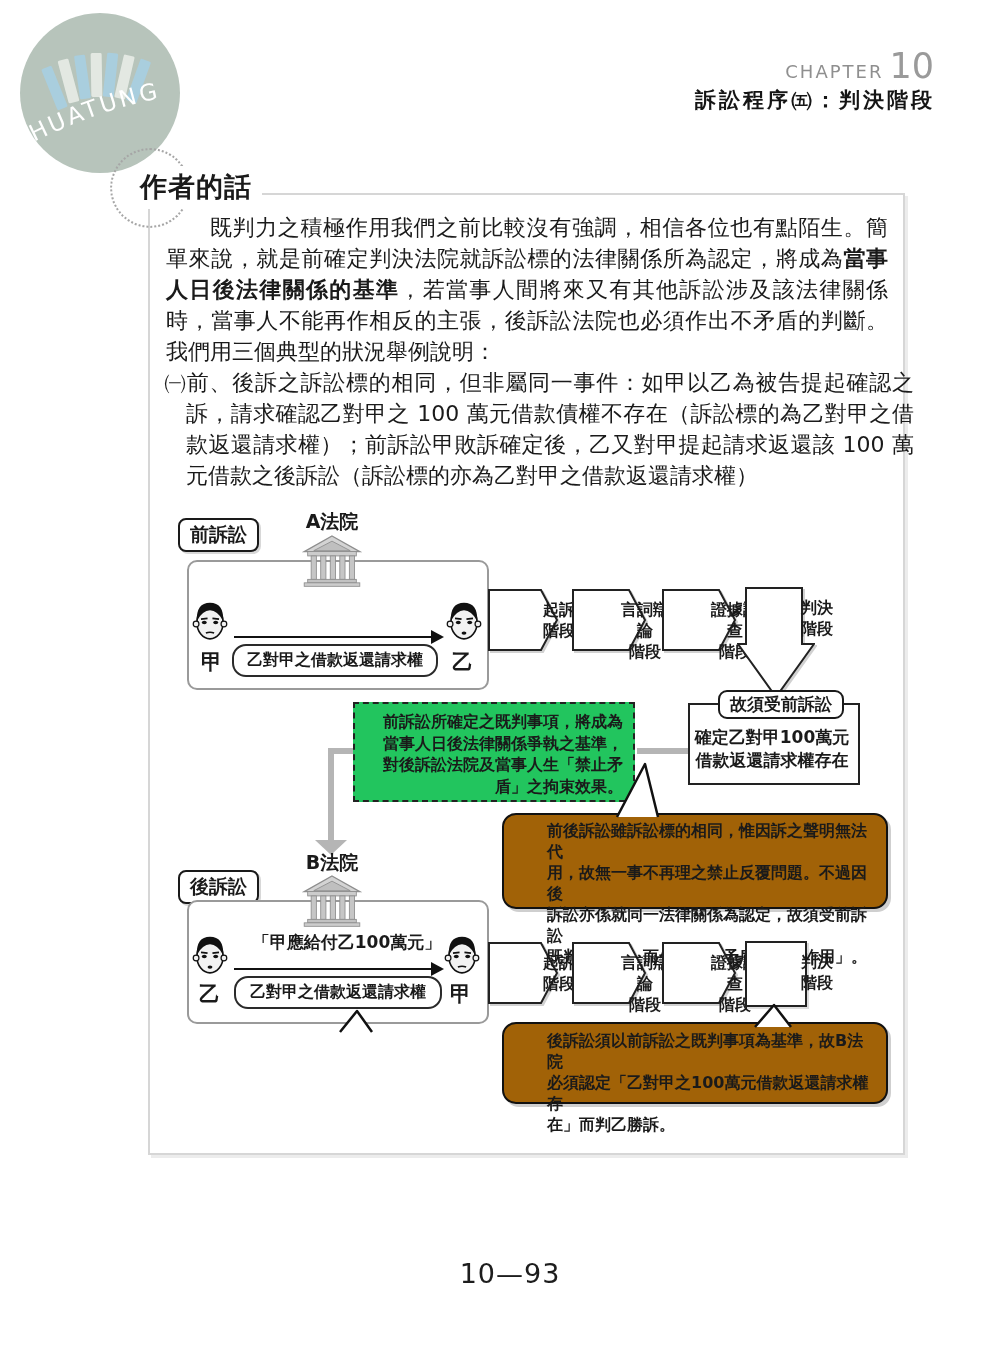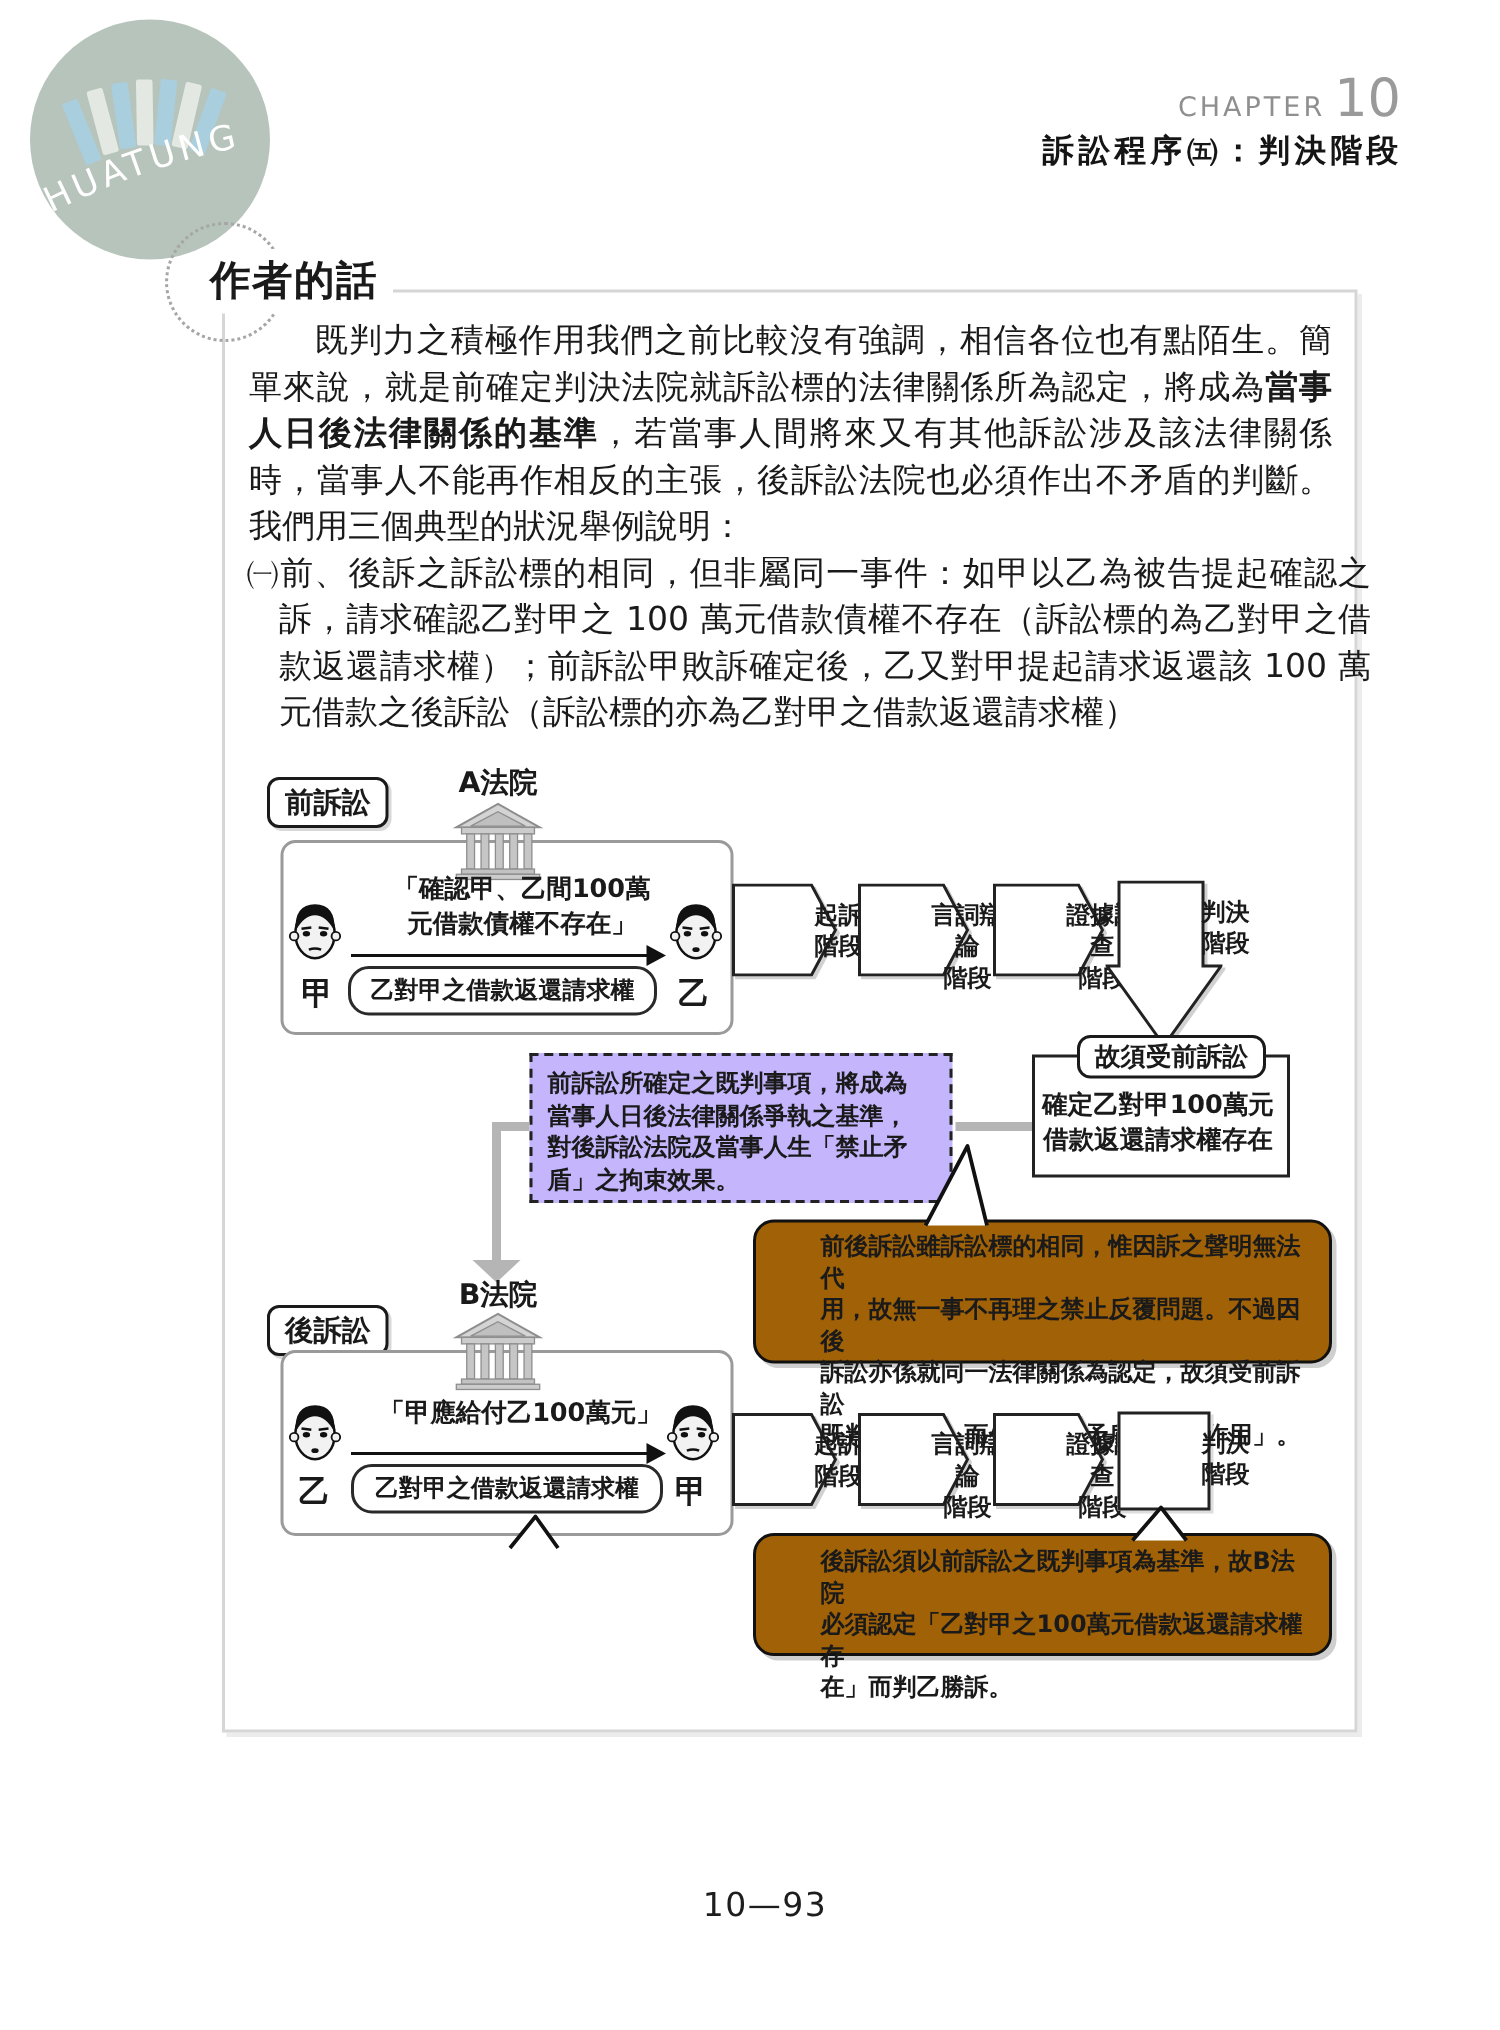--- a/index.html
+++ b/index.html
@@ -40,29 +40,29 @@
   .subject-box{border:2px solid #2a2a2a;border-radius:14px;background:#fff;
                font-size:16px;font-weight:bold;text-align:center;line-height:27px;height:29px;}
   .claim-arrow{border-top:2.5px solid #111;height:0;}
   .arrowhead-r{width:0;height:0;border:7px solid transparent;border-left:13px solid #111;}
   .step-text{font-size:16px;font-weight:bold;line-height:21px;text-align:center;margin-left:43px;}
   .flow-svg{filter:drop-shadow(2px 2px 0 rgba(0,0,0,0.18));}
   .verdict-box{border:2px solid #222;background:#fff;width:168px;height:78px;}
   .verdict-label{border:2.5px solid #1a1a1a;border-radius:9px;background:#fff;
                  padding:1px 10px;font-size:17px;font-weight:bold;}
   .dashed-note{border:2px dashed #222;width:258px;height:82px;padding:7px 10px;
-               font-size:16px;font-weight:bold;line-height:21.5px;background:#c4b5fd;}
+               font-size:16px;font-weight:bold;line-height:21.5px;background:#22c55e;text-align:right;}
   .gray{background:#b5b5b5;}
   .gray-arrowhead{width:0;height:0;border-left:16px solid transparent;
                   border-right:16px solid transparent;border-top:15px solid #b5b5b5;}
   .bubble{border:2.5px solid #111;border-radius:14px;background:#a16207;
           box-shadow:3px 3px 0 #cfcfcf;font-weight:bold;padding-left:32px;}
   .bubble-txt{font-size:16px;line-height:21px;}
   .sq-step{border:2px solid #222;background:#fff;box-shadow:2px 2px 0 #ddd;}
-  .footer-page{top:1258px;left:400px;width:220px;text-align:center;font-size:22px;
+  .footer-page{top:1258px;left:400px;width:220px;text-align:center;font-size:27px;
                color:#1d1d1d;letter-spacing:1px;}
 </style>
 </head>
 <body>
 
 <div id="page">
 
   <svg class="abs" style="top:12px;left:16px;" width="168" height="168" viewBox="0 0 168 168">
     <circle cx="84" cy="81" r="80" fill="#b7c4bb"></circle>
     <g>
@@ -119,22 +119,20 @@
     <path d="M6,30 Q5,8 22,8 Q39,8 38,30 Q31,17 22,17 Q13,17 6,30 Z" fill="#111"></path>
     <circle cx="5" cy="34" r="3.5" fill="#f2f2f2" stroke="#111" stroke-width="1.5"></circle>
     <circle cx="39" cy="34" r="3.5" fill="#f2f2f2" stroke="#111" stroke-width="1.5"></circle>
     <ellipse cx="15" cy="32" rx="3" ry="2.2" fill="#111"></ellipse>
     <ellipse cx="29" cy="32" rx="3" ry="2.2" fill="#111"></ellipse>
     <path d="M11,28 L19,27 M25,27 L33,28" stroke="#111" stroke-width="2"></path>
     <path d="M17,45 Q22,43 27,45" stroke="#111" stroke-width="2" fill="none"></path>
   </svg>
   <div class="abs party" style="top:648px;left:201px;">甲</div>
 
-  <div class="abs claim ctr ml" style="top:582px;left:246px;width:204px;">「確認甲、乙間100萬
-元借款債權不存在」</div>
 
   <div class="abs claim-arrow" style="top:636px;left:234px;width:200px;"></div>
   <div class="abs arrowhead-r" style="top:630px;left:431px;"></div>
 
   <div class="abs subject-box" style="top:644px;left:232px;width:202px;">乙對甲之借款返還請求權</div>
 
   <svg class="abs" style="top:596px;left:446px;" width="36" height="48" viewBox="0 0 44 58">
     <ellipse cx="22" cy="32" rx="16" ry="20" fill="#f2f2f2" stroke="#111" stroke-width="2"></ellipse>
     <path d="M6,30 Q5,8 22,8 Q39,8 38,30 Q31,17 22,17 Q13,17 6,30 Z" fill="#111"></path>
     <circle cx="5" cy="34" r="3.5" fill="#f2f2f2" stroke="#111" stroke-width="1.5"></circle>

